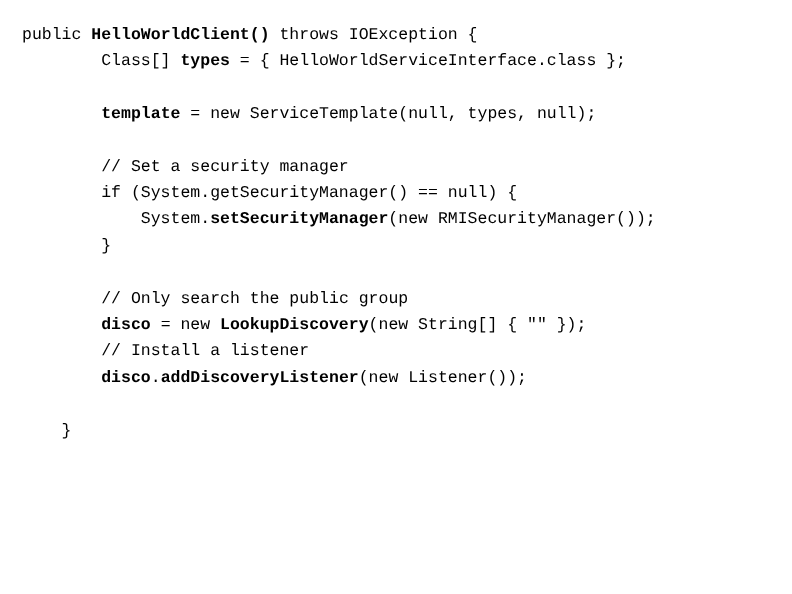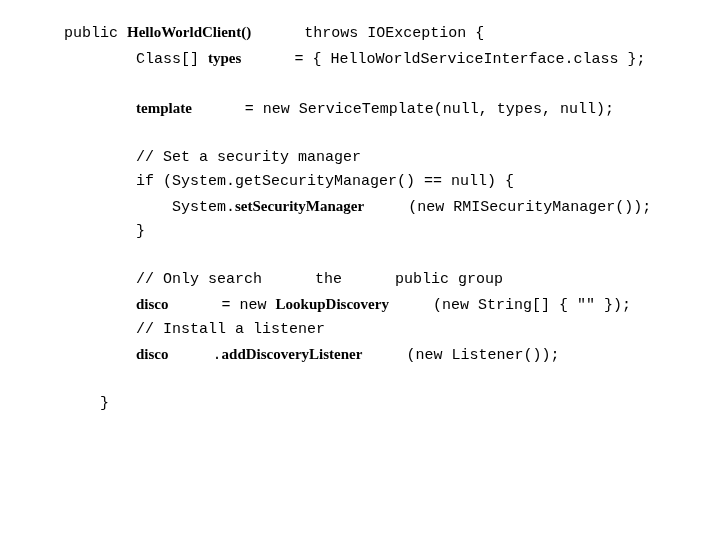--- a/index.html
+++ b/index.html
@@ -19,26 +19,24 @@
       color: #000000;
     }
 
     .code-block {
       line-height: 1.6;
       white-space: pre;
     }
 
     .normal {
       font-weight: normal;
-      margin-left: 44px;
     }
 
     .bold {
       font-weight: bold;
-      font-family: Liberation Serif, serif;
     }
 
     .line {
       display: block;
       min-height: 1.6em;
     }
   </style>
 </head>
 <body>
 

